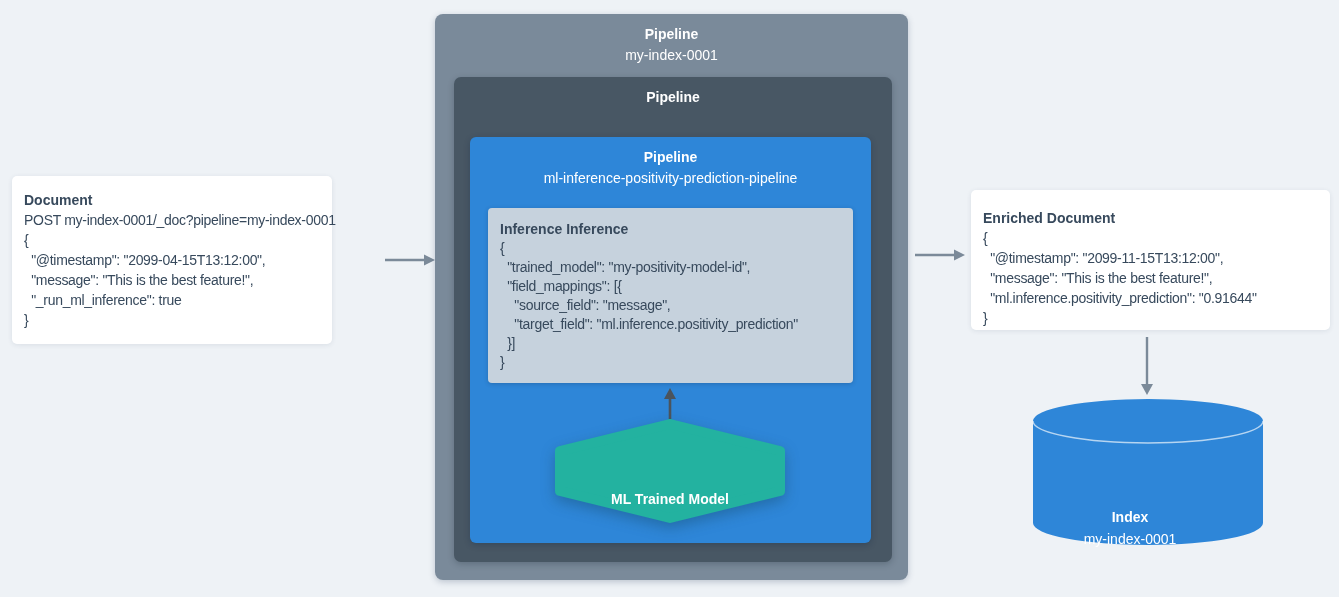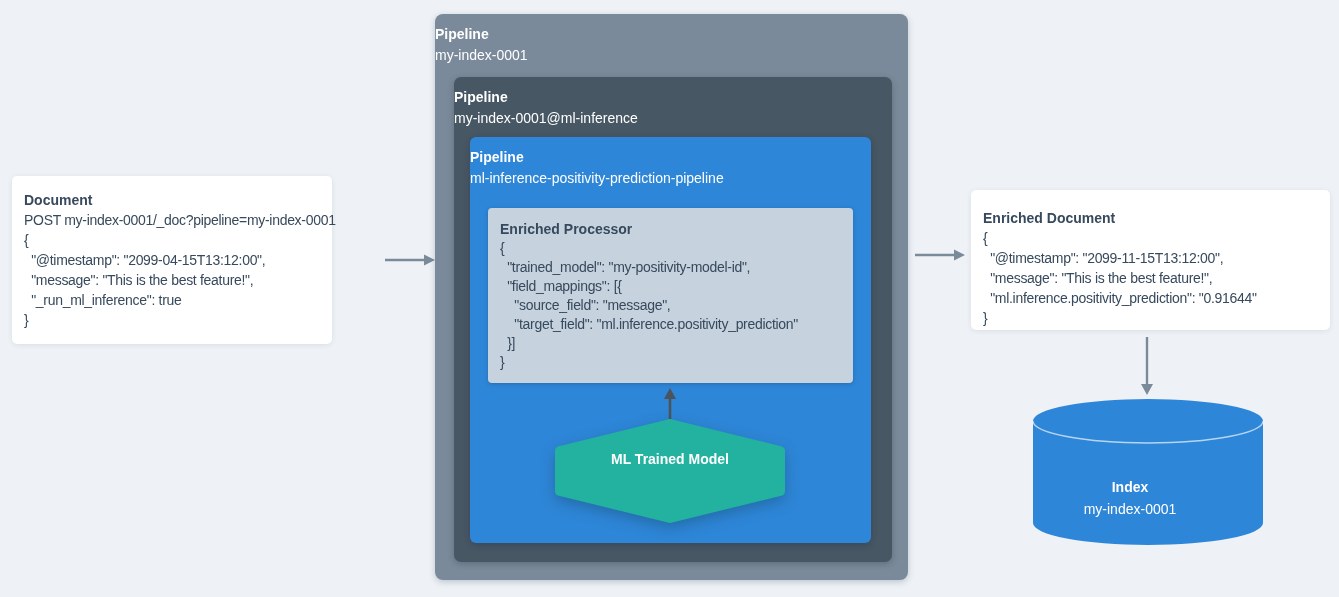--- a/index.html
+++ b/index.html
@@ -18,37 +18,37 @@
   .card{background:var(--card-bg);border-radius:5px;box-shadow:0 1px 5px rgba(40,60,90,.10);
         color:var(--text-dark);}
   .card-title{font-size:14px;font-weight:bold;line-height:20px;}
   .code-body{font-size:14px;line-height:20px;white-space:pre;letter-spacing:-0.3px;}
 
   
   .pipe{border-radius:8px;}
   .pipe-outer{background:var(--pipeline-outer);box-shadow:0 2px 6px rgba(40,60,90,.25);}
   .pipe-inner{background:var(--pipeline-inner);border-radius:7px;box-shadow:0 2px 6px rgba(20,30,45,.25);}
   .pipe-blue{background:var(--pipeline-blue);border-radius:6px;box-shadow:0 2px 6px rgba(15,40,70,.3);}
-  .pipe-label{width:100%;padding-top:10px;color:#fff;font-size:14px;line-height:21px;}
+  .pipe-label{width:100%;padding-top:10px;text-align:center;color:#fff;font-size:14px;line-height:21px;}
   .pipe-label .lbl{font-weight:bold;}
 
   
   .processor{background:var(--processor-bg);border-radius:4px;padding:12px 12px;
              color:var(--text-dark);box-shadow:0 1px 4px rgba(15,40,70,.25);}
   .processor .code-body{font-size:14px;line-height:19px;}
   .processor .card-title{line-height:19px;}
 
   
   .teal-svg{color:var(--model-teal);filter:drop-shadow(0 5px 7px rgba(15,60,80,.35));}
   .blue-svg{color:var(--index-blue);}
   .gray-arrow{color:var(--arrow-gray);}
   .dark-arrow{color:var(--arrow-dark);}
 
   .shape-text{position:absolute;text-align:center;color:#fff;font-size:14px;line-height:22px;}
-  .shape-text .lbl{font-weight:bold;}
+  .shape-text .lbl{font-weight:bold;margin-top:40px;}
 </style>
 </head>
 <body>
 
 <div id="stage">
 
   <div class="abs card" style="left:12px;top:176px;width:320px;height:168px;padding:14px 12px;box-sizing:border-box;">
     <div class="card-title">Document</div>
     <div class="code-body">POST my-index-0001/_doc?pipeline=my-index-0001
 {
@@ -66,33 +66,32 @@
   <div class="abs pipe pipe-outer" style="left:435px;top:14px;width:473px;height:566px;">
     <div class="pipe-label">
       <div class="lbl">Pipeline</div>
       <div>my-index-0001</div>
     </div>
   </div>
 
   <div class="abs pipe pipe-inner" style="left:454px;top:77px;width:438px;height:485px;">
     <div class="pipe-label">
       <div class="lbl">Pipeline</div>
-      <div>my-index-0001@ml-inference</div>
     </div>
   </div>
 
   <div class="abs pipe pipe-blue" style="left:470px;top:137px;width:401px;height:406px;">
     <div class="pipe-label">
       <div class="lbl">Pipeline</div>
       <div>ml-inference-positivity-prediction-pipeline</div>
     </div>
   </div>
 
   <div class="abs processor" style="left:488px;top:208px;width:365px;height:175px;box-sizing:border-box;">
-    <div class="card-title">Enriched Processor</div>
+    <div class="card-title">Inference Inference</div>
     <div class="code-body">{
   "trained_model": "my-positivity-model-id",
   "field_mappings": [{
     "source_field": "message",
     "target_field": "ml.inference.positivity_prediction"
   }]
 }</div>
   </div>
 
   <svg class="abs dark-arrow" style="left:663px;top:388px;" width="14" height="32" viewBox="0 0 14 32">
@@ -123,18 +122,18 @@
 
   <svg class="abs gray-arrow" style="left:1140px;top:337px;" width="14" height="59" viewBox="0 0 14 59">
     <line x1="7" y1="0" x2="7" y2="49" stroke="currentColor" stroke-width="2.4"></line>
     <polygon points="1,47 7,58 13,47" fill="currentColor"></polygon>
   </svg>
 
   <svg class="abs blue-svg" style="left:1033px;top:399px;" width="230" height="148" viewBox="0 0 230 148">
     <path d="M0 22 A115 22 0 0 1 230 22 L230 124 A115 22 0 0 1 0 124 Z" fill="currentColor"></path>
     <path d="M0 22 A115 22 0 0 0 230 22" fill="none" stroke="#ffffff" stroke-width="1.4" opacity="0.65"></path>
   </svg>
-  <div class="shape-text" style="left:1033px;top:476px;width:194px;">
+  <div class="shape-text" style="left:1033px;top:466px;width:194px;">
     <div class="lbl">Index</div>
     <div>my-index-0001</div>
   </div>
 
 </div>
 
 </body></html>

